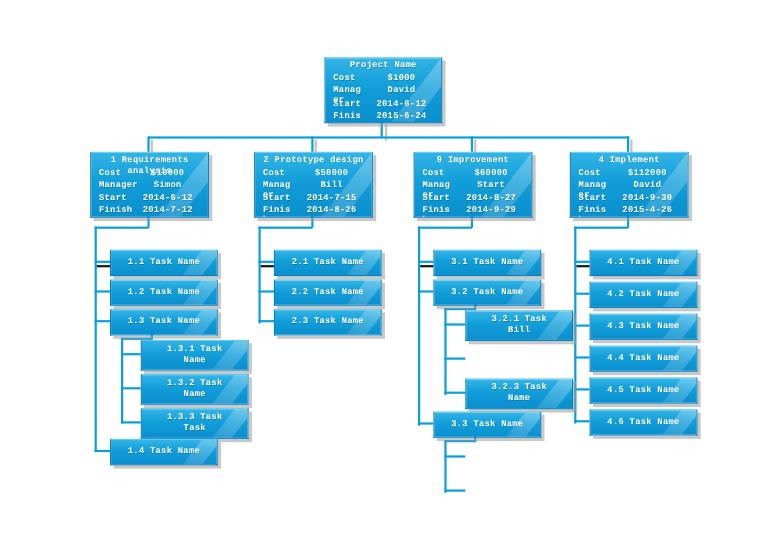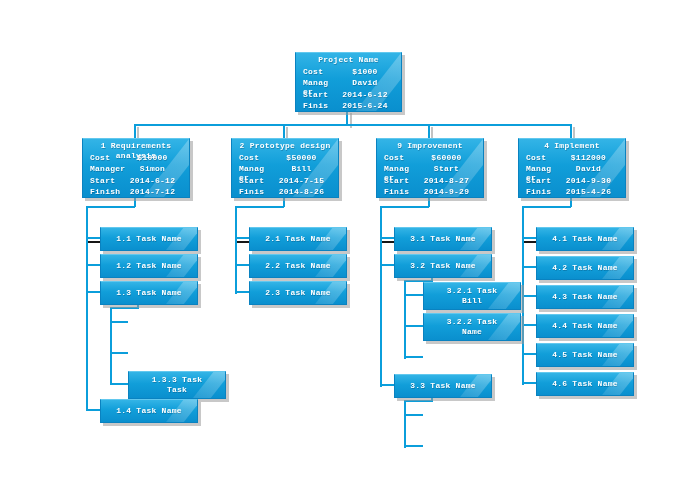--- a/index.html
+++ b/index.html
@@ -202,20 +202,26 @@
 
   <div class="box task" style="left:100px;top:227px;width:96px;height:22px">
       <span>1.1 Task Name</span>
     </div>
   <div class="box task" style="left:100px;top:254px;width:96px;height:22px">
       <span>1.2 Task Name</span>
     </div>
   <div class="box task" style="left:100px;top:281px;width:96px;height:22px">
       <span>1.3 Task Name</span>
     </div>
+  <div class="box task two" style="left:128px;top:309px;width:96px;height:26px">
+      <span>1.3.1 Task Name</span>
+    </div>
+  <div class="box task two" style="left:128px;top:340px;width:96px;height:26px">
+      <span>1.3.2 Task Name</span>
+    </div>
   <div class="box task two" style="left:128px;top:371px;width:96px;height:26px">
       <span>1.3.3 Task Task</span>
     </div>
   <div class="box task" style="left:100px;top:399px;width:96px;height:22px">
       <span>1.4 Task Name</span>
     </div>
 
   <div class="box task" style="left:249px;top:227px;width:96px;height:22px">
       <span>2.1 Task Name</span>
     </div>
@@ -228,22 +234,22 @@
 
   <div class="box task" style="left:394px;top:227px;width:96px;height:22px">
       <span>3.1 Task Name</span>
     </div>
   <div class="box task" style="left:394px;top:254px;width:96px;height:22px">
       <span>3.2 Task Name</span>
     </div>
   <div class="box task two" style="left:423px;top:282px;width:96px;height:26px">
       <span>3.2.1 Task Bill</span>
     </div>
-  <div class="box task two" style="left:423px;top:313px;width:96px;height:26px">
-      <span>3.2.2 Task Name</span>
+  <div class="box task two" style="left:423px;top:344px;width:96px;height:26px">
+      <span>3.2.3 Task Name</span>
     </div>
   <div class="box task" style="left:394px;top:374px;width:96px;height:22px">
       <span>3.3 Task Name</span>
     </div>
 
   <div class="box task" style="left:536px;top:227px;width:96px;height:22px">
       <span>4.1 Task Name</span>
     </div>
   <div class="box task" style="left:536px;top:256px;width:96px;height:22px">
       <span>4.2 Task Name</span>

